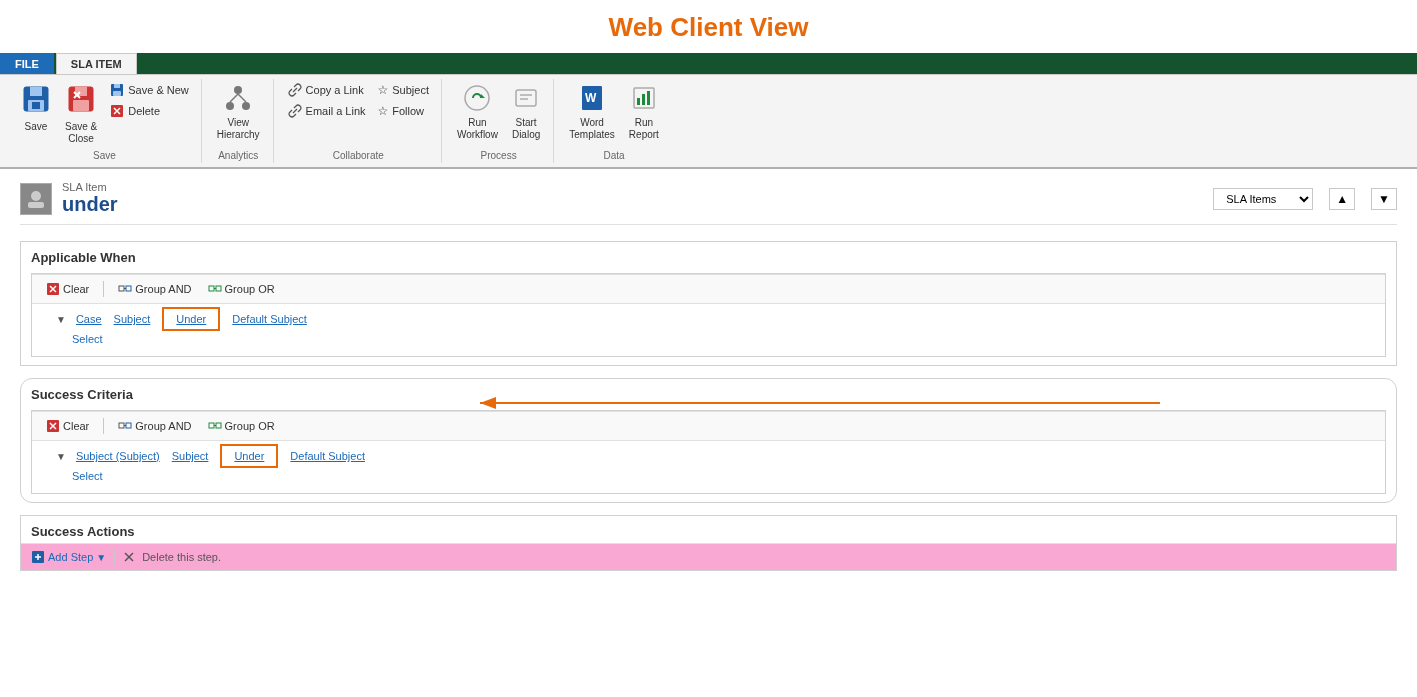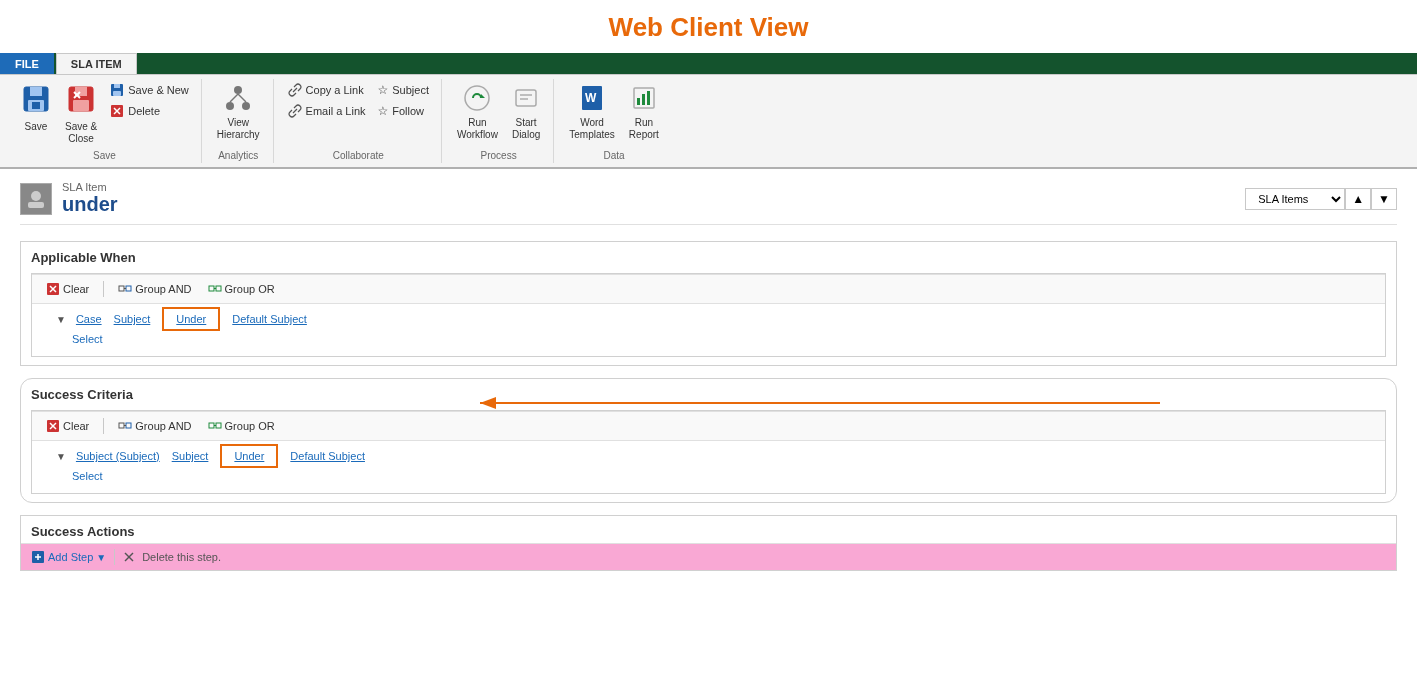--- a/index.html
+++ b/index.html
@@ -17,21 +17,21 @@
     .ribbon-group-label { font-size: 10px; color: #666; margin-top: 2px; text-align: center; }
     .ribbon-btn { display: flex; flex-direction: column; align-items: center; cursor: pointer; padding: 2px 4px; border: 1px solid transparent; border-radius: 2px; background: transparent; min-width: 36px; }
     .ribbon-btn .btn-label { font-size: 10px; color: #333; text-align: center; line-height: 1.2; margin-top: 2px; }
     .ribbon-btn-small { display: flex; align-items: center; gap: 4px; cursor: pointer; padding: 1px 3px; border: 1px solid transparent; border-radius: 2px; font-size: 11px; color: #333; white-space: nowrap; }
     .ribbon-col { display: flex; flex-direction: column; gap: 3px; justify-content: center; }
     .record-header { display: flex; align-items: center; justify-content: space-between; padding: 12px 0 8px; border-bottom: 1px solid #e0e0e0; }
     .record-header-left { display: flex; align-items: center; gap: 10px; }
     .record-icon { width: 32px; height: 32px; background: #888; display: flex; align-items: center; justify-content: center; color: #fff; font-size: 18px; border: 1px solid #aaa; }
     .record-type { font-size: 11px; color: #666; }
     .record-name { font-size: 20px; font-weight: 600; color: #1e4d8c; }
-    .nav-controls { display: flex; align-items: center; gap: 0; }
+    .nav-controls { display: flex; align-items: center; gap: 16px; }
     .nav-dropdown { border: 1px solid #c8c8c8; padding: 3px 8px; font-size: 11px; background: #fff; min-width: 100px; }
     .nav-arrow { border: 1px solid #c8c8c8; padding: 3px 6px; background: #fff; cursor: pointer; font-size: 12px; }
 
     
     .section-wrapper { border: 1px solid #d0d0d0; margin: 12px 0; border-radius: 0; }
     .section-title { font-size: 13px; font-weight: 600; color: #333; padding: 8px 10px 4px; }
 
     
     .filter-toolbar { display: flex; align-items: center; gap: 8px; padding: 6px 10px; background: #f9f9f9; border-top: 1px solid #e0e0e0; border-bottom: 1px solid #e0e0e0; }
     .filter-btn { display: flex; align-items: center; gap: 3px; font-size: 11px; cursor: pointer; color: #333; padding: 1px 4px; }

